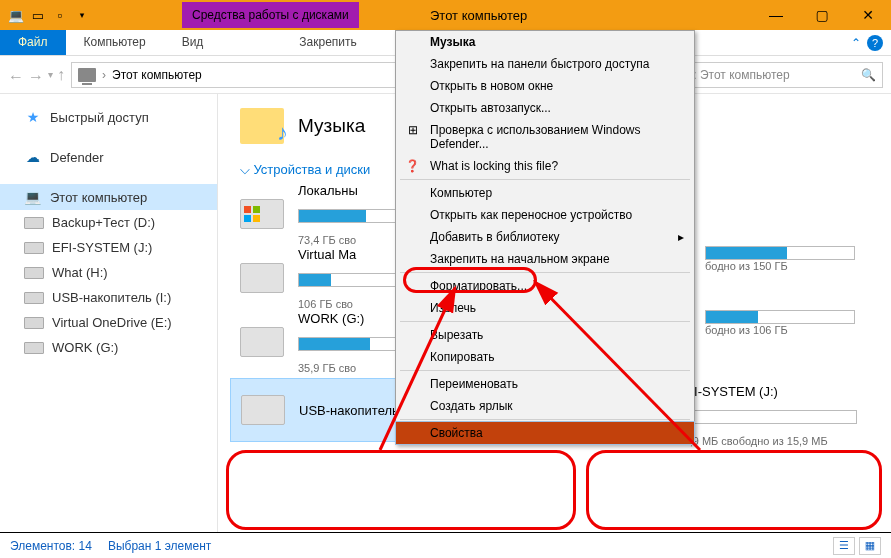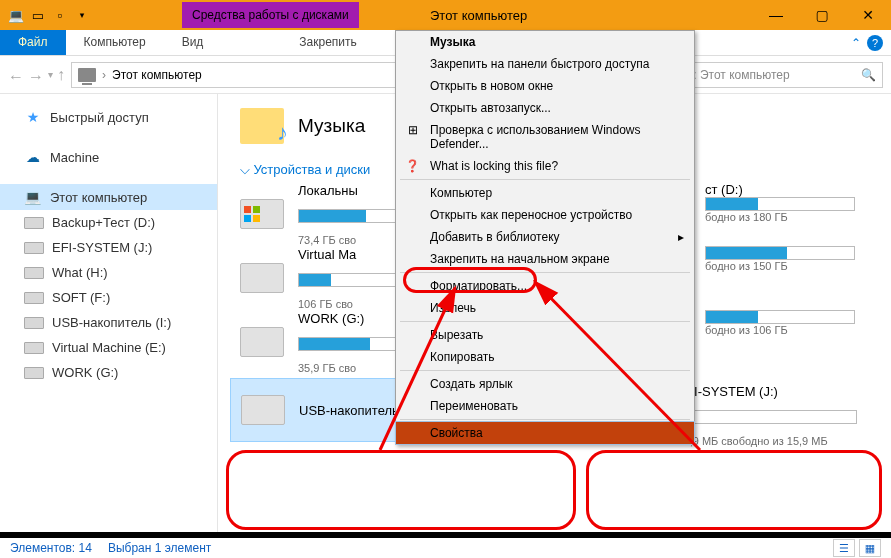--- a/index.html
+++ b/index.html
@@ -60,21 +60,21 @@
 .ctx { position: absolute; left: 395px; top: 30px; width: 300px; background: #f2f2f2; border: 1px solid #a0a0a0; box-shadow: 2px 2px 4px rgba(0,0,0,.3); z-index: 50; }
 .ctx .row { padding: 4px 10px 4px 34px; font-size: 12px; position: relative; }
 .ctx .row.bold { font-weight: bold; }
 .ctx hr { border: none; border-top: 1px solid #d0d0d0; margin: 2px 4px; }
 .ctx .row .rico { position: absolute; left: 8px; width: 18px; text-align: center; }
 .ctx .row.hl { background: #c2410c; outline: 1px solid #a0c0e0; }
 
 .oval { position: absolute; border: 3px solid #e00; border-radius: 20px; z-index: 60; pointer-events:none; }
 .arrow-svg { position: absolute; z-index: 55; pointer-events: none; }
 
-.status { height: 26px; border-top: 6px solid #000000; display: flex; align-items: center; padding: 0 10px; font-size: 12px; color: #1060c0; gap: 16px; }
+.status { height: 26px; border-top: 1px solid #000000; display: flex; align-items: center; padding: 0 10px; font-size: 12px; color: #1060c0; gap: 16px; }
 .status .right { margin-left: auto; display: flex; gap: 4px; }
 .view-btn { width: 22px; height: 18px; border: 1px solid #ccc; display:flex; align-items:center; justify-content:center; font-size:11px; }
 </style>
 </head>
 <body>
 
 <div class="titlebar">
   <div class="qat">
     <span>💻</span>
     <span>▭</span>
@@ -121,21 +121,21 @@
 
 <div class="body">
   <div class="sidebar">
     <div class="sb-item">
         <span class="ic star">★</span>
         <span>Быстрый доступ</span>
       </div>
     <div class="sb-sep"></div>
     <div class="sb-item">
         <span class="ic cloud">☁</span>
-        <span>Machine</span>
+        <span>Defender</span>
       </div>
     <div class="sb-sep"></div>
     <div class="sb-item sel">
         <span class="ic">💻</span>
         <span>Этот компьютер</span>
       </div>
     <div id="sb-drives">
         <div class="sb-item">
           <span class="drive-ic"></span>
           <span>Backup+Тест (D:)</span>
@@ -143,29 +143,25 @@
         <div class="sb-item">
           <span class="drive-ic"></span>
           <span>EFI-SYSTEM (J:)</span>
         </div>
         <div class="sb-item">
           <span class="drive-ic"></span>
           <span>What (H:)</span>
         </div>
         <div class="sb-item">
           <span class="drive-ic"></span>
-          <span>SOFT (F:)</span>
-        </div>
-        <div class="sb-item">
-          <span class="drive-ic"></span>
           <span>USB-накопитель (I:)</span>
         </div>
         <div class="sb-item">
           <span class="drive-ic"></span>
-          <span>Virtual Machine (E:)</span>
+          <span>Virtual OneDrive (E:)</span>
         </div>
         <div class="sb-item">
           <span class="drive-ic"></span>
           <span>WORK (G:)</span>
         </div>
       </div>
   </div>
 
   <div class="main">
     <div class="folder-tile">
@@ -187,27 +183,20 @@
               <span class="wl4"></span>
             </div>
           </div>
           <div class="dr-info">
             <div class="dr-name">Локальны</div>
             <div class="bar" style="width:110px">
               <div class="fill" style="width:62%"></div>
             </div>
             <div class="dr-free">73,4 ГБ сво</div>
           </div>
-          <div style="position:absolute;left:475px;top:0">
-            <div class="dr-name">ст (D:)</div>
-            <div class="bar" style="width:150px">
-              <div class="fill" style="width:35%"></div>
-            </div>
-            <div class="dr-free">бодно из 180 ГБ</div>
-          </div>
         </div>
         <div class="drive-row" style="position: relative; height: 64px;">
           <div class="dr-ic"></div>
           <div class="dr-info">
             <div class="dr-name">Virtual Ma</div>
             <div class="bar" style="width:110px">
               <div class="fill" style="width:30%"></div>
             </div>
             <div class="dr-free">106 ГБ сво</div>
           </div>
@@ -280,22 +269,22 @@
     <div class="row"><span>Открыть как переносное устройство</span></div>
     <div class="row"><span>Добавить в библиотеку</span><span style="float:right">▸</span></div>
     <div class="row"><span>Закрепить на начальном экране</span></div>
     <hr>
     <div class="row"><span>Форматировать...</span></div>
     <div class="row"><span>Извлечь</span></div>
     <hr>
     <div class="row"><span>Вырезать</span></div>
     <div class="row"><span>Копировать</span></div>
     <hr>
+    <div class="row"><span>Переименовать</span></div>
     <div class="row"><span>Создать ярлык</span></div>
-    <div class="row"><span>Переименовать</span></div>
     <hr>
     <div class="row hl"><span>Свойства</span></div>
   </div>
 
 <div class="oval" style="left:403px; top:267px; width:134px; height:26px"></div>
 <div class="oval" style="left:226px; top:450px; width:350px; height:80px"></div>
 <div class="oval" style="left:586px; top:450px; width:296px; height:80px"></div>
 <svg class="arrow-svg" style="left:0;top:0" width="891" height="558">
   <defs>
       <marker id="ah" markerWidth="10" markerHeight="10" refX="8" refY="3" orient="auto">

